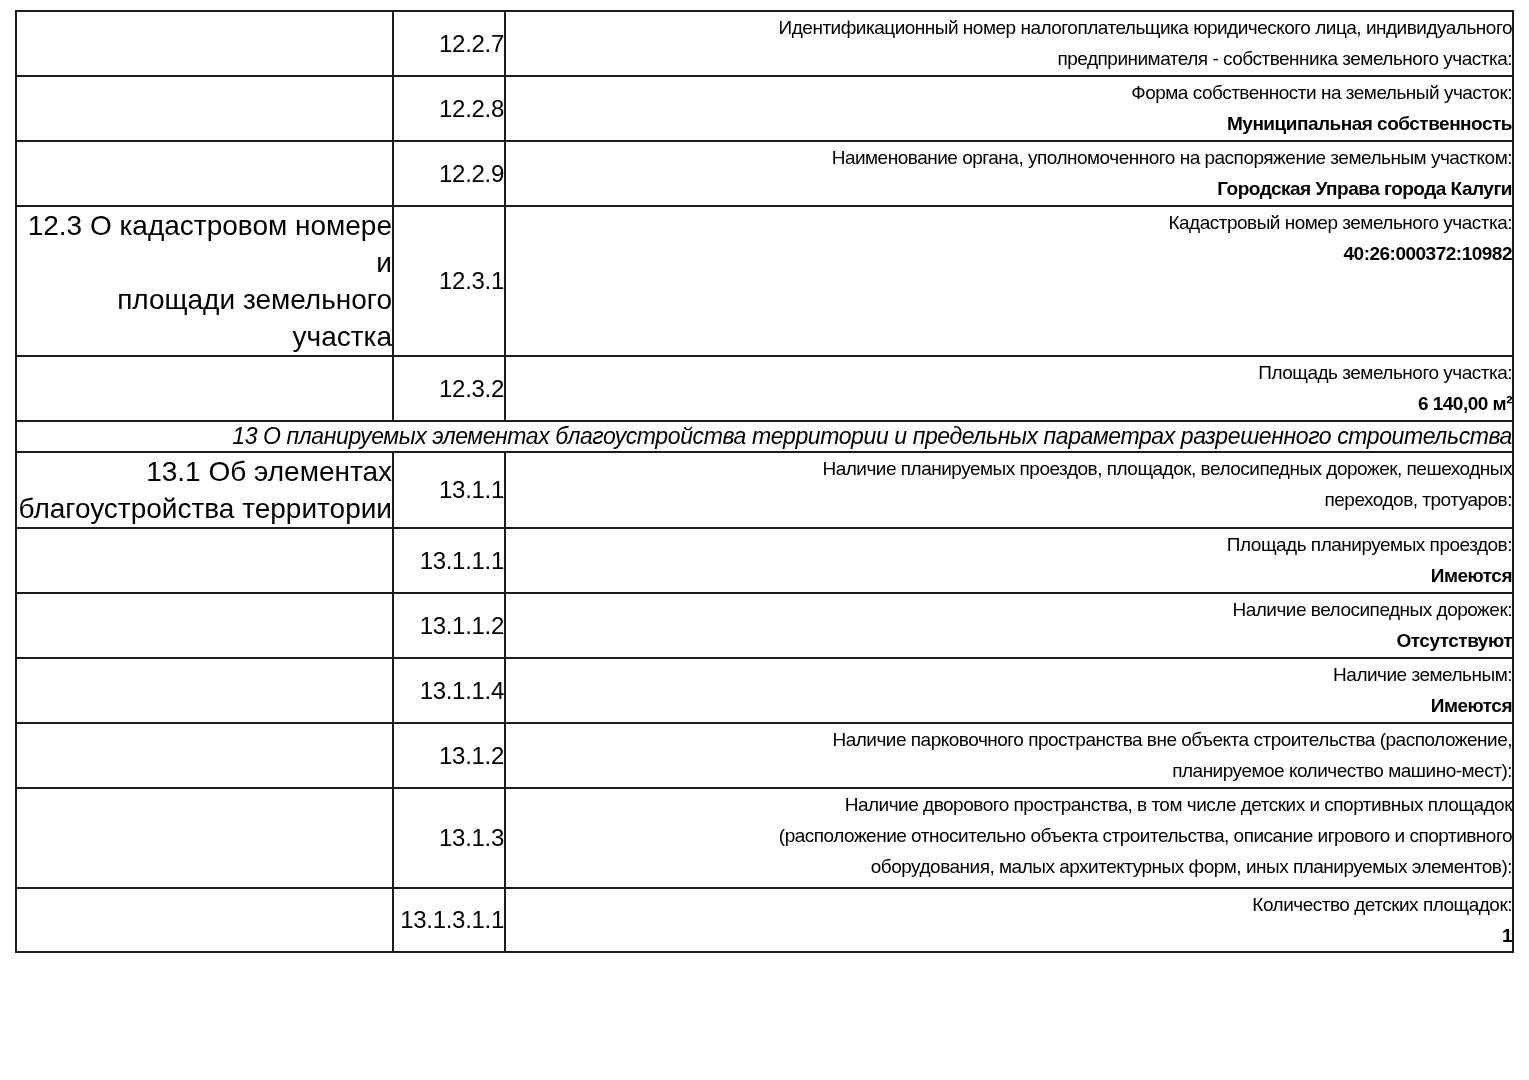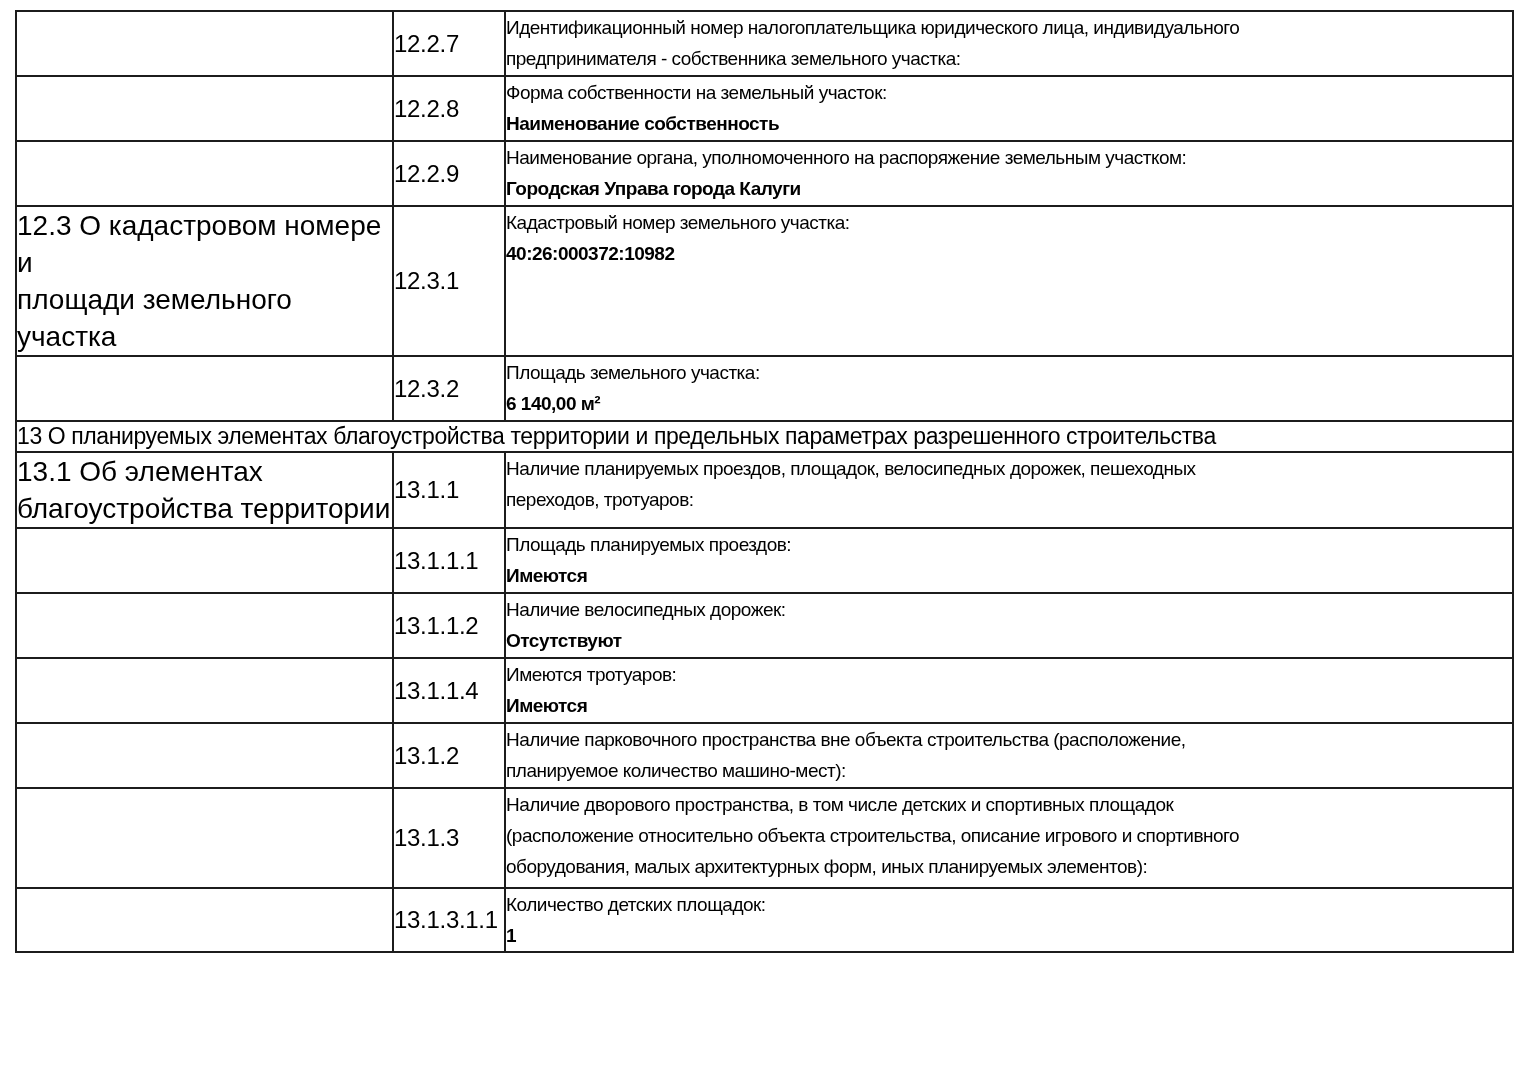--- a/index.html
+++ b/index.html
@@ -7,35 +7,36 @@
   body {
     font-family: "Liberation Sans", sans-serif;
     color: #000000;
   }
   .page {
     position: relative;
     width: 1529px;
     height: 1080px;
     background: #ffffff;
     overflow: hidden;
+    text-align: right;
   }
   table.decl {
     border-collapse: collapse;
     table-layout: fixed;
     margin: 10px 0 0 15px;
     width: 1497px;
   }
   table.decl td {
     border: 2px solid #1c1c1c;
     overflow: hidden;
     padding: 0;
   }
   
   tr.r2 { height: 65px; }   
-  tr.rh { height: 31px; }   
+  tr.rh { height: 31px; font-style: italic; }   
   tr.r3 { height: 100px; }  
   tr.rl { height: 62px; }   
 
   td.sec {
     vertical-align: top;
     font-size: 28px;
     line-height: 37px;
     padding: 1px 4px 0 5px;
     white-space: pre-line;
   }
@@ -84,21 +85,21 @@
 предпринимателя - собственника земельного участка:</div>
           <div class="v"></div>
         </td>
       </tr>
 
       <tr class="r2">
         <td class="sec"></td>
         <td class="num">12.2.8</td>
         <td class="qv">
           <div class="q">Форма собственности на земельный участок:</div>
-          <div class="v">Наименование собственность</div>
+          <div class="v">Муниципальная собственность</div>
         </td>
       </tr>
 
       <tr class="r2">
         <td class="sec"></td>
         <td class="num">12.2.9</td>
         <td class="qv">
           <div class="q">Наименование органа, уполномоченного на распоряжение земельным участком:</div>
           <div class="v">Городская Управа города Калуги</div>
         </td>
@@ -154,21 +155,21 @@
           <div class="q">Наличие велосипедных дорожек:</div>
           <div class="v">Отсутствуют</div>
         </td>
       </tr>
 
 
       <tr class="r2">
         <td class="sec"></td>
         <td class="num">13.1.1.4</td>
         <td class="qv">
-          <div class="q">Имеются тротуаров:</div>
+          <div class="q">Наличие земельным:</div>
           <div class="v">Имеются</div>
         </td>
       </tr>
 
       <tr class="r2">
         <td class="sec"></td>
         <td class="num">13.1.2</td>
         <td class="qv">
           <div class="q">Наличие парковочного пространства вне объекта строительства (расположение,
 планируемое количество машино-мест):</div>

